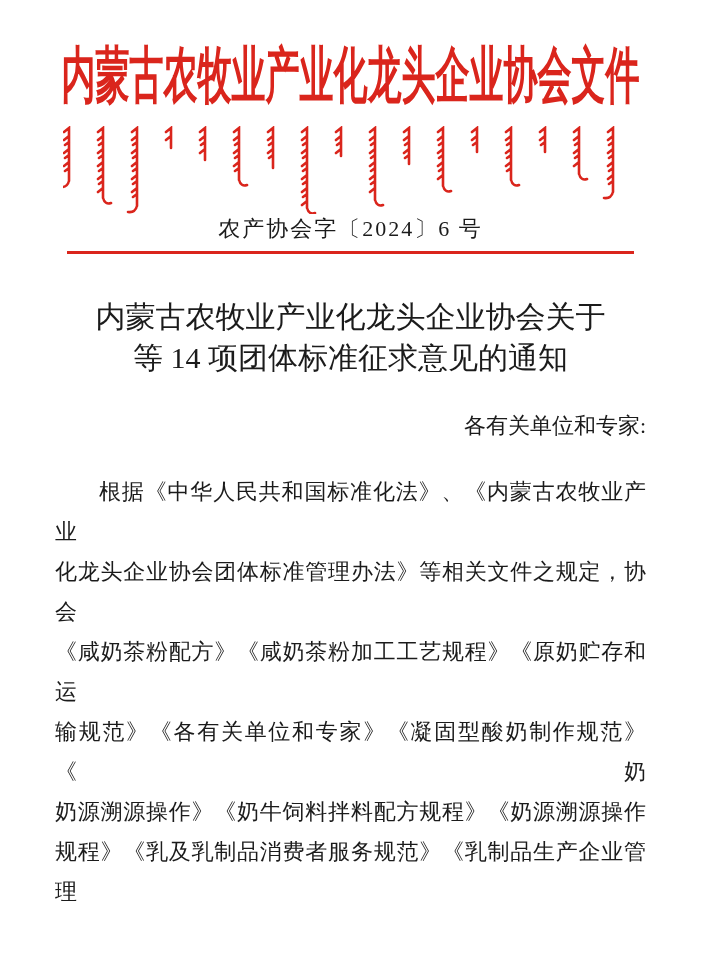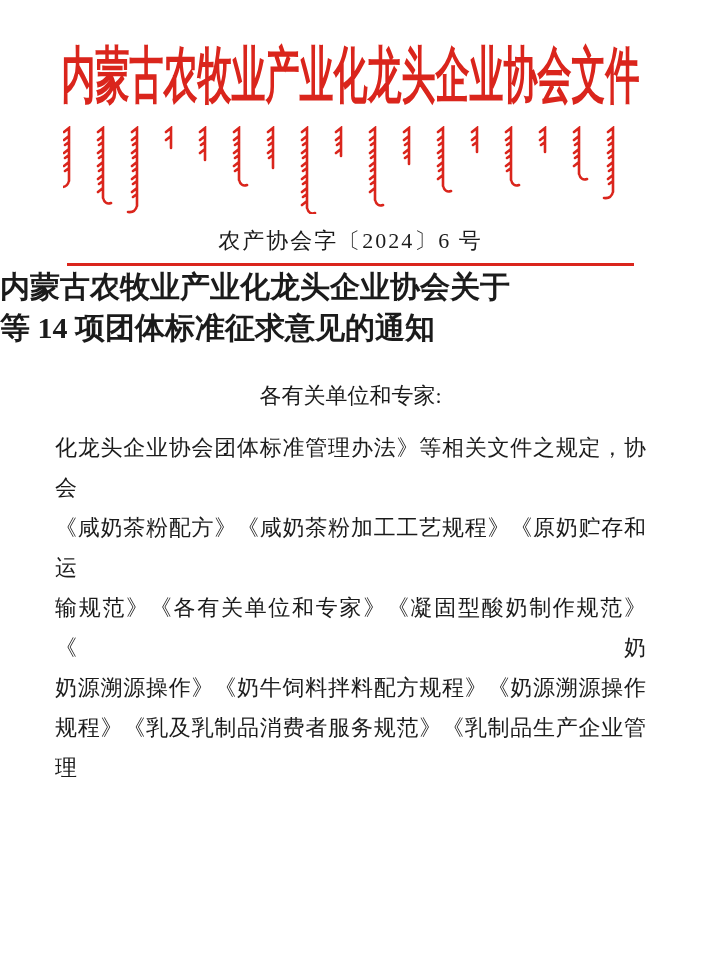--- a/index.html
+++ b/index.html
@@ -26,43 +26,45 @@
     transform: scaleY(1.8);
     transform-origin: center center;
     letter-spacing: 0px;
   }
   .mongolian {
     margin: 10px auto 0 auto;
     width: 575px; height: 88px;
   }
   .mongolian svg { display: block; }
   .doc-number {
-    margin-top: 12px;
+    margin-top: 0;
     text-align: center;
     font-size: 22px;
     letter-spacing: 2px;
   }
   .red-rule {
     margin: 7px auto 0 auto;
     width: 567px; height: 3px;
     background: #da251c;
   }
   .doc-title {
-    font-weight: bold;
+    margin-top: 42px;
+    text-align: center;
+    font-weight: normal;
     font-size: 30px;
     line-height: 41px;
   }
   .body-block {
     margin: 28px 55px 0 55px;
     font-size: 22px;
     line-height: 40px;
   }
   .salutation {
-    margin-bottom: 12px;
-    text-align: center;
+    margin-bottom: 26px;
+    text-align: right;
   }
   .body-line {
     width: 100%;
     text-align: justify;
     text-align-last: left;
     white-space: nowrap;
   }
   .body-line.just {
     white-space: normal;
     text-align-last: justify;
@@ -96,20 +98,21 @@
   <div class="red-rule"></div>
 
   <div class="doc-title">
     <div>内蒙古农牧业产业化龙头企业协会关于</div>
     <div>等 14 项团体标准征求意见的通知</div>
   </div>
 
   <div class="body-block">
     <div class="salutation">各有关单位和专家:</div>
     <div>
+        <div class="body-line indent just">根据《中华人民共和国标准化法》、《内蒙古农牧业产业</div>
         <div class="body-line just">化龙头企业协会团体标准管理办法》等相关文件之规定，协会</div>
         <div class="body-line just">《咸奶茶粉配方》《咸奶茶粉加工工艺规程》《原奶贮存和运</div>
         <div class="body-line just">输规范》《各有关单位和专家》《凝固型酸奶制作规范》《奶</div>
         <div class="body-line just">奶源溯源操作》《奶牛饲料拌料配方规程》《奶源溯源操作</div>
         <div class="body-line just">规程》《乳及乳制品消费者服务规范》《乳制品生产企业管理</div>
       </div>
   </div>
 
   <div class="footer">- 1 -</div>
 

